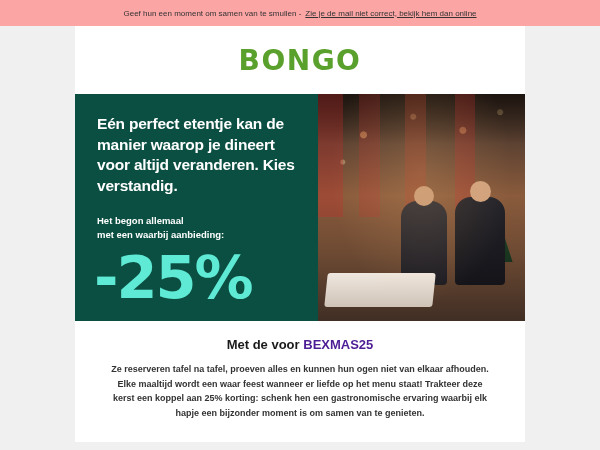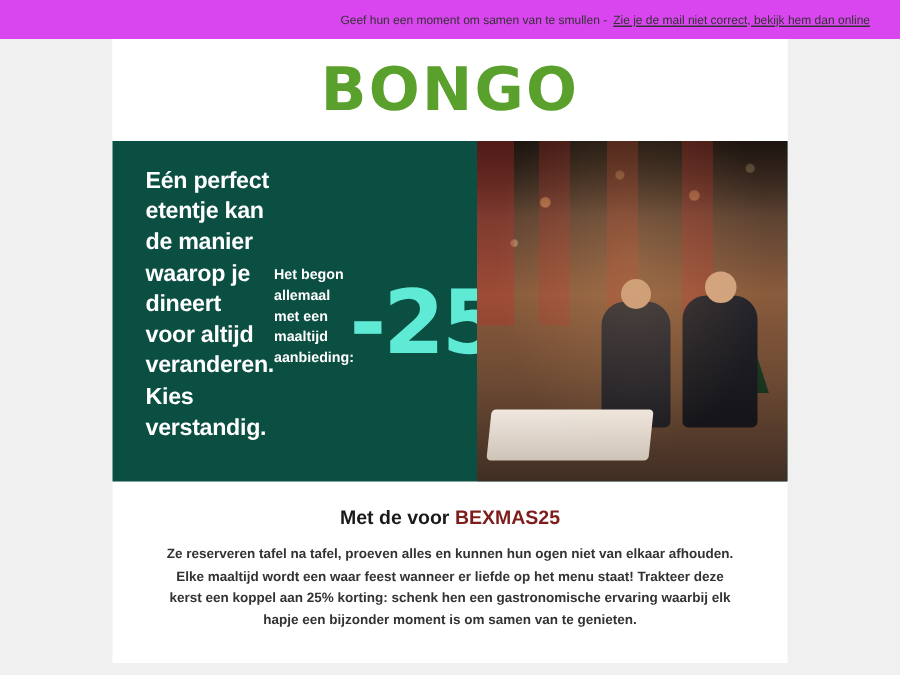--- a/index.html
+++ b/index.html
@@ -17,25 +17,25 @@
     position: relative;
     width: 600px;
     height: 450px;
     background: #f0f0f0;
   }
   
   .preheader {
     height: 26px;
     display: flex;
     align-items: center;
-    justify-content: flex-end;
+    justify-content: center;
     font-size: 8px;
     color: #333333;
     gap: 4px;
-    background: #d946ef;
+    background: #fca5a5;
     padding: 0 20px;
     box-sizing: border-box;
   }
   .preheader .plain {
     white-space: nowrap;
   }
   .preheader .link {
     color: #333333;
     text-decoration: underline;
     white-space: nowrap;
@@ -52,40 +52,39 @@
   }
   
   .logo-band {
     height: 68px;
     display: flex;
     align-items: center;
     justify-content: center;
     background: #ffffff;
   }
   .logo {
-    font-size: 40px;
+    font-size: 28px;
     font-weight: bold;
     letter-spacing: 1.5px;
     color: #5aa02c;
     font-family: "DejaVu Sans", sans-serif;
   }
   
   .hero {
     display: flex;
     background: #0b4f42;
     height: 227px;
   }
   .hero-left {
     width: 243px;
     padding: 20px 16px 10px 22px;
     box-sizing: border-box;
     color: #ffffff;
     display: flex;
-    flex-direction: row;
-    align-items: center;
+    flex-direction: column;
   }
   .hero-head {
     font-size: 15.5px;
     font-weight: bold;
     line-height: 1.33;
     letter-spacing: -0.2px;
     margin: 0 0 18px 0;
     color: #ffffff;
   }
   .hero-sub {
@@ -197,21 +196,21 @@
   }
   
   .code-line {
     text-align: center;
     font-size: 13px;
     font-weight: bold;
     color: #1a1a1a;
     padding: 16px 0 10px 0;
   }
   .code-line .code {
-    color: #7f1d1d;
+    color: #4c1d95;
   }
   .body-copy {
     padding: 0 34px 22px 34px;
     text-align: center;
     font-size: 9px;
     line-height: 1.62;
     color: #333333;
   }
   .body-copy p {
     margin: 0;
@@ -231,21 +230,21 @@
   <div class="email">
 
     <div class="logo-band">
       <div class="logo">BONGO</div>
     </div>
 
     <div class="hero">
       <div class="hero-left">
         <h1 class="hero-head">Eén perfect etentje kan de manier waarop je dineert voor altijd veranderen. Kies verstandig.</h1>
         <div class="hero-sub" style="white-space:pre-line;">Het begon allemaal
-met een maaltijd aanbieding:</div>
+met een waarbij aanbieding:</div>
         <div class="hero-discount">-25%</div>
       </div>
       <div class="hero-right">
         <div class="photo">
           <div class="ceiling"></div>
           <div class="wall"></div>
           <div class="tree"></div>
           <div class="person-a"></div>
           <div class="person-b"></div>
           <div class="table"></div>

